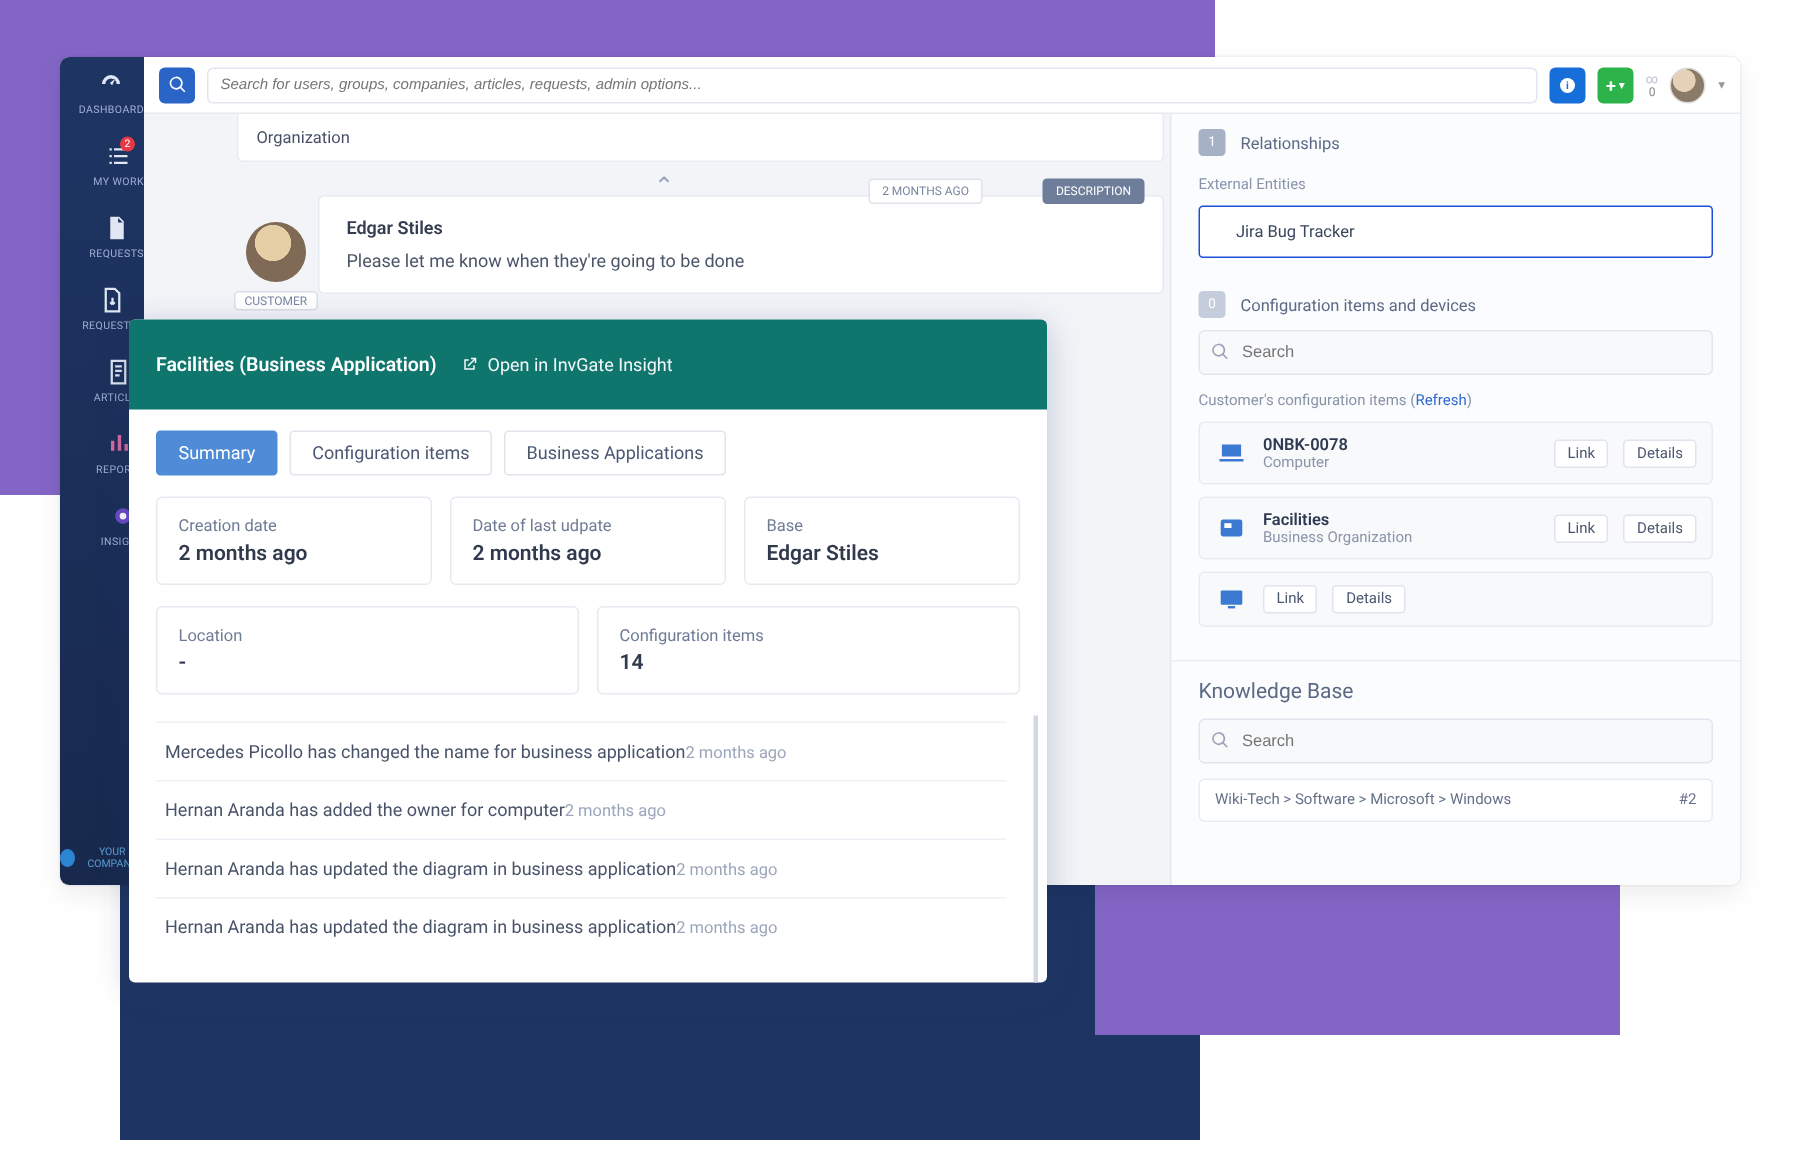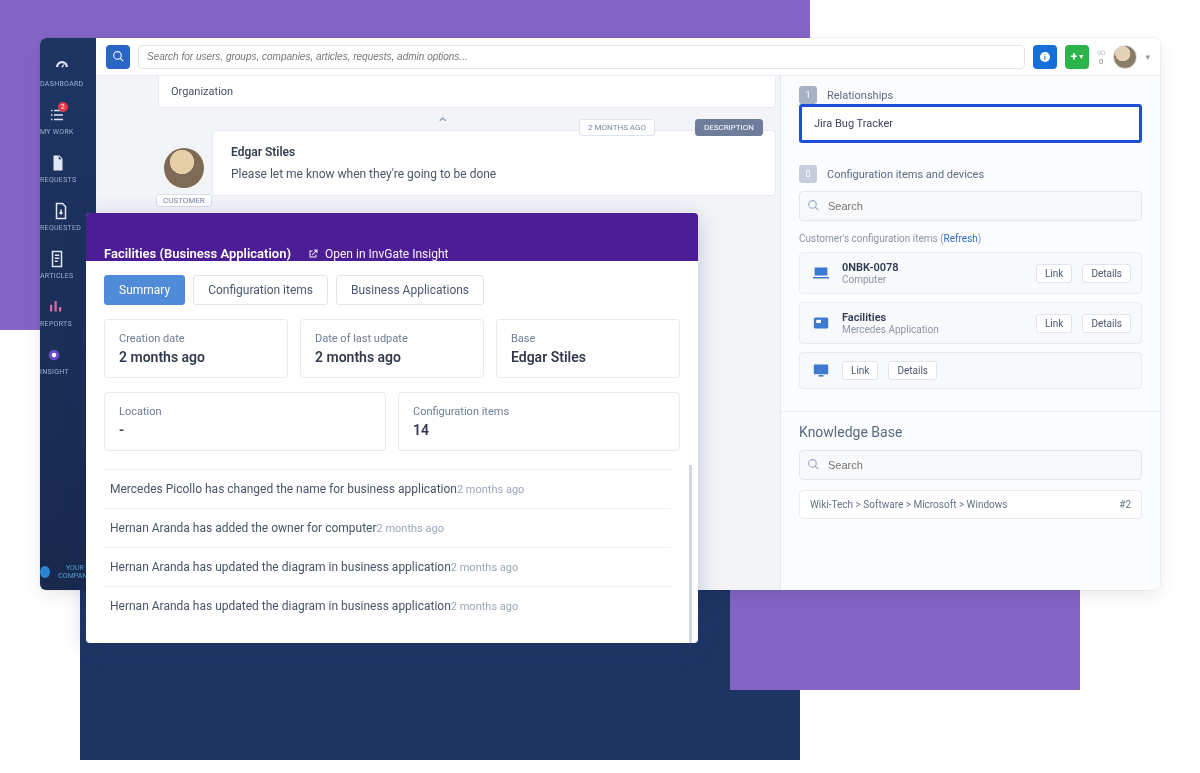--- a/index.html
+++ b/index.html
@@ -9,21 +9,21 @@
   .stage{position:relative;width:1200px;height:773px;overflow:hidden;background:#fff}
   .blk-purple{position:absolute;left:0;top:0;width:810px;height:330px;background:#8365c6}
   .blk-navy{position:absolute;left:80px;top:110px;width:720px;height:650px;background:#1e3564}
   .blk-purple2{position:absolute;left:730px;top:560px;width:350px;height:130px;background:#8365c6}
 
   
   .app{position:absolute;left:40px;top:38px;width:1120px;height:552px;background:#fff;border-radius:6px;box-shadow:0 0 0 1px rgba(0,0,0,.04),0 6px 18px rgba(0,0,0,.08);overflow:hidden}
 
   
   .sidebar{position:absolute;left:0;top:0;bottom:0;width:56px;background:linear-gradient(#1e3564,#18294d);color:#fff;font-size:8px;text-align:center}
-  .snav{display:flex;flex-direction:column;align-items:flex-start;gap:18px;padding-top:20px}
+  .snav{display:flex;flex-direction:column;align-items:flex-end;gap:18px;padding-top:9px}
   .snav-item{display:flex;flex-direction:column;align-items:center;gap:4px;color:#c7d0e4;cursor:pointer;position:relative}
   .snav-item .ic{width:18px;height:18px;fill:#e0e6f2;display:block}
   .snav-item span{font-size:7px;letter-spacing:.3px;color:#9fb0d4}
   .badge-red{position:absolute;top:-4px;right:6px;background:#e63946;color:#fff;font-size:7px;border-radius:7px;padding:0 3px;line-height:10px}
   .logo{position:absolute;left:0;right:0;bottom:10px;display:flex;align-items:center;justify-content:center;gap:4px;color:#5aa0d6;font-size:7px}
   .logo .dot{width:12px;height:12px;border-radius:50%;background:#2c85d2}
 
   
   .topbar{position:absolute;left:56px;right:0;top:0;height:38px;border-bottom:1px solid #e7eaef;display:flex;align-items:center;padding:0 10px;gap:8px;background:#fff}
   .sbtn{width:24px;height:24px;border-radius:4px;background:#2a64c7;display:flex;align-items:center;justify-content:center;cursor:pointer}
@@ -51,21 +51,21 @@
   .role-tag{display:inline-block;margin-top:6px;border:1px solid #d9dee8;border-radius:3px;font-size:8px;color:#7687a4;padding:1px 6px;background:#fff}
   .bubble{position:absolute;left:116px;top:54px;width:564px;background:#fff;border:1px solid #e6eaf1;border-radius:4px;padding:14px 18px;font-size:12px}
   .bubble .nm{font-weight:600;color:#343d4f;margin-bottom:8px}
   .bubble .msg{color:#4a5568}
   .pill{position:absolute;top:-12px;font-size:8px;padding:3px 8px;border:1px solid #dee3ec;border-radius:3px;background:#fff;color:#7888a2}
   .pill.time{right:120px}
   .pill.desc{right:12px;background:#6d7d9a;color:#fff;border-color:#6d7d9a}
 
   
   .fac-card{position:absolute;left:86px;top:213px;width:612px;background:#fff;border-radius:4px;box-shadow:0 5px 22px rgba(30,53,100,.25);z-index:40}
-  .fac-hdr{height:48px;background:#4c1d95;color:#fff;display:flex;align-items:flex-end;gap:16px;padding:0 18px;border-radius:4px 4px 0 0;font-size:13px}
+  .fac-hdr{height:60px;background:#0f766e;color:#fff;display:flex;align-items:center;gap:16px;padding:0 18px;border-radius:4px 4px 0 0;font-size:13px}
   .fac-hdr .title{font-weight:600}
   .fac-hdr .open{font-size:12px;opacity:.95;display:flex;align-items:center;gap:6px;cursor:pointer}
   .tabs{display:flex;gap:8px;padding:14px 18px}
   .tab{padding:7px 14px;border:1px solid #dfe4ed;border-radius:3px;font-size:12px;color:#4b5872;background:#fff;cursor:pointer}
   .tab.active{background:#4f8bd6;color:#fff;border-color:#4f8bd6}
   .cards{display:flex;gap:12px;padding:0 18px}
   .kcard{flex:1;border:1px solid #e6eaf1;border-radius:4px;padding:12px 14px}
   .kcard .lbl{font-size:11px;color:#6d7b94;margin-bottom:4px}
   .kcard .val{font-size:14px;color:#313a4d;font-weight:600}
   .cards2{display:flex;gap:12px;padding:14px 18px}
@@ -74,21 +74,21 @@
   .act-row{display:flex;justify-content:flex-start;align-items:center;border-top:1px solid #edf0f5;padding:12px 6px;font-size:12px}
   .act-row .t{color:#48536a}
   .act-row .time{color:#9ba6bb;font-size:11px}
   .act-scroll{border-right:3px solid #d3d9e4;margin-right:6px}
 
   
   .rp-sec{padding:10px 18px}
   .rp-title{display:flex;align-items:center;gap:10px;font-size:11px;color:#5b6984}
   .sqnum{width:18px;height:18px;border-radius:3px;background:#a7b1c6;color:#fff;font-size:9px;display:flex;align-items:center;justify-content:center}
   .rp-sub{font-size:10px;color:#8a95ad;margin-top:14px;margin-bottom:8px}
-  .ext-row{border:3px solid #1d4ed8;border-radius:3px;padding:10px 12px;font-size:11px;color:#3a465e;background:#fff}
+  .ext-row{border:1px solid #1d4ed8;border-radius:3px;padding:10px 24px;font-size:11px;color:#3a465e;background:#fff}
   .rp-search{position:relative;margin-top:8px}
   .rp-search input{width:100%;height:30px;border:1px solid #e1e6ee;border-radius:4px;padding:0 8px 0 28px;font-size:11px;color:#555;background:#f8f9fb}
   .rp-search svg{position:absolute;left:8px;top:8px;width:13px;height:13px;fill:#9aa5bb}
   .refresh{font-size:10px;color:#8993a8;margin:12px 0 8px}
   .refresh a{color:#2f6bd0;cursor:pointer}
   .ci-row{display:flex;align-items:center;gap:10px;border:1px solid #e7ebf2;border-radius:4px;background:#f8f9fb;padding:8px 10px;margin-bottom:8px}
   .ci-ico{width:22px;height:18px;display:flex;align-items:center;justify-content:center}
   .ci-ico svg{width:20px;height:16px;fill:#3b79d2}
   .ci-mid{flex:1}
   .ci-mid .nm{font-size:11px;font-weight:600;color:#2f3a52}
@@ -207,20 +207,21 @@
           <div class="msg">Please let me know when they're going to be done</div>
         </div>
       </div>
 
       <div class="rpanel">
         <div class="rp-sec">
           <div class="rp-title">
             <div class="sqnum">1</div>
             <span>Relationships</span>
           </div>
+          <div class="rp-sub">External Entities</div>
           <div class="ext-row">
             <span>Jira Bug Tracker</span>
           </div>
 
           <div class="rp-title" style="margin-top:22px">
             <div class="sqnum" style="background:#c5ccdb">0</div>
             <span>Configuration items and devices</span>
           </div>
           <div class="rp-search">
             <svg viewBox="0 0 24 24">
@@ -247,21 +248,21 @@
           </div>
           <div class="ci-row">
             <div class="ci-ico">
                 <svg viewBox="0 0 24 20">
                   <rect x="3" y="3" width="18" height="14" rx="2"></rect>
                   <rect x="6" y="6" width="6" height="4" fill="#fff"></rect>
                 </svg>
               </div>
             <div class="ci-mid">
               <div class="nm">Facilities</div>
-              <div class="tp">Mercedes Application</div>
+              <div class="tp">Business Organization</div>
             </div>
             <div class="mini">Link</div>
             <div class="mini">Details</div>
           </div>
           <div class="ci-row">
             <div class="ci-ico">
                 <svg viewBox="0 0 24 20">
                   <rect x="3" y="2" width="18" height="12" rx="1"></rect>
                   <rect x="9" y="15" width="6" height="2"></rect>
                 </svg>

